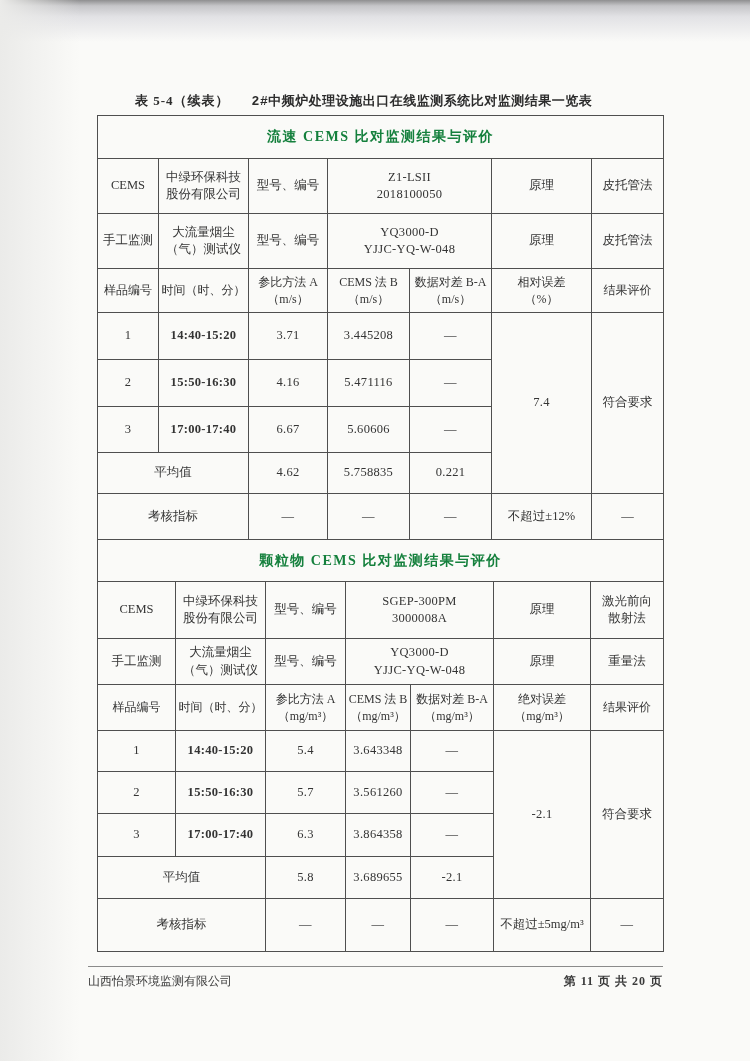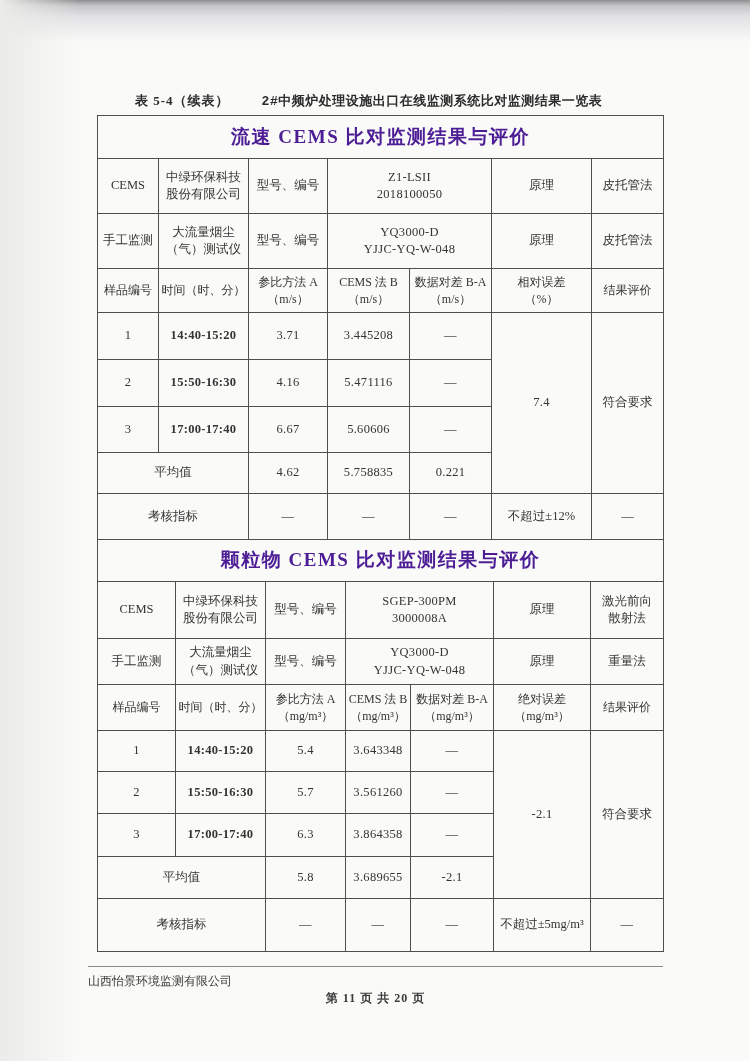--- a/index.html
+++ b/index.html
@@ -15,51 +15,51 @@
   .scan-top{
     position:absolute;top:0;left:0;right:0;height:42px;
     background:linear-gradient(180deg,#8f8f90 0%,#c6c6c9 14%,#e2e2e5 40%,rgba(250,250,248,0) 100%);
   }
   .scan-left{
     position:absolute;top:0;left:0;bottom:0;width:80px;
     background:linear-gradient(90deg,#ebebe9 0%,rgba(250,250,248,0) 100%);
   }
   .title-row{
     position:absolute;top:92px;left:135px;width:560px;
-    display:flex;gap:32px;align-items:baseline;
+    display:flex;gap:22px;align-items:baseline;
     font-size:13px;font-weight:bold;color:#2c2c2c;
   }
   .doc-title{letter-spacing:.5px;font-family:Liberation Mono, monospace;}
   .tbl-label{white-space:nowrap;letter-spacing:1px;}
   .doc{
     position:absolute;top:115px;left:97px;width:566px;
   }
   table.t{
     border-collapse:collapse;table-layout:fixed;width:566px;
     font-size:12.5px;color:#343434;
   }
   table.t2{margin-top:-1px;padding-left:37px;}
   table.t td{
     border:1px solid #4f4f4f;
     text-align:center;vertical-align:middle;
     padding:2px 2px;line-height:1.4;
     overflow:hidden;
   }
   .sec{
-    font-weight:bold;font-size:19px;letter-spacing:1.5px;color:#4c1d95;
+    font-weight:bold;font-size:14px;letter-spacing:1.5px;color:#15803d;
   }
   .r-head td{font-size:12px;line-height:1.45;}
   .time{font-weight:bold;letter-spacing:.3px;}
   .num{letter-spacing:.3px;}
   .footer{
     position:absolute;top:966px;left:88px;width:575px;
     border-top:1.5px solid #8a8a8a;
     display:flex;justify-content:space-between;
     padding-top:6px;
-    font-size:12px;color:#3a3a3a;flex-direction:column;
+    font-size:12px;color:#3a3a3a;
   }
   .footer .right{font-weight:bold;letter-spacing:1px;text-align:center;}
 </style>
 </head>
 <body>
 
 <div class="page">
   <div class="scan-top"></div>
   <div class="scan-left"></div>
 

